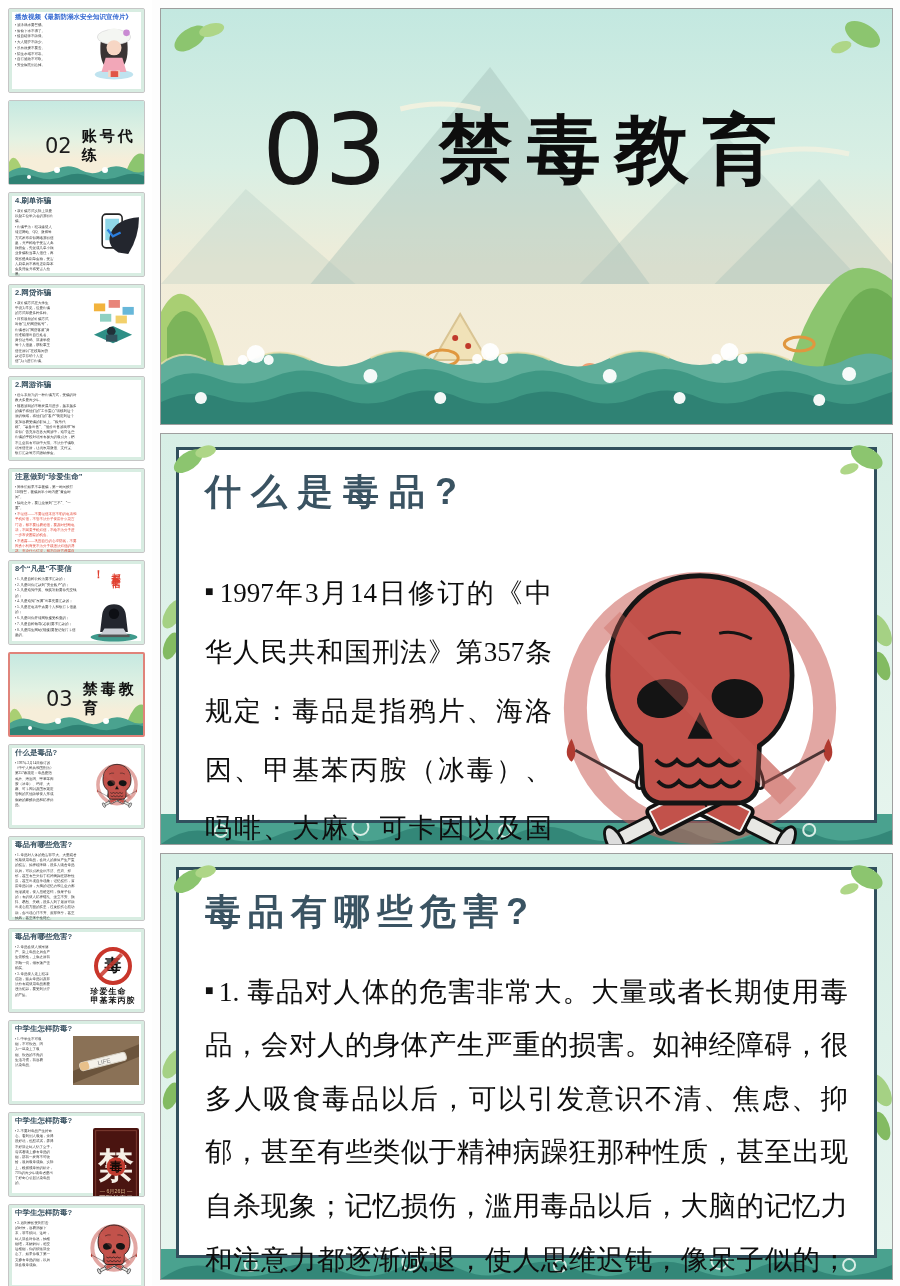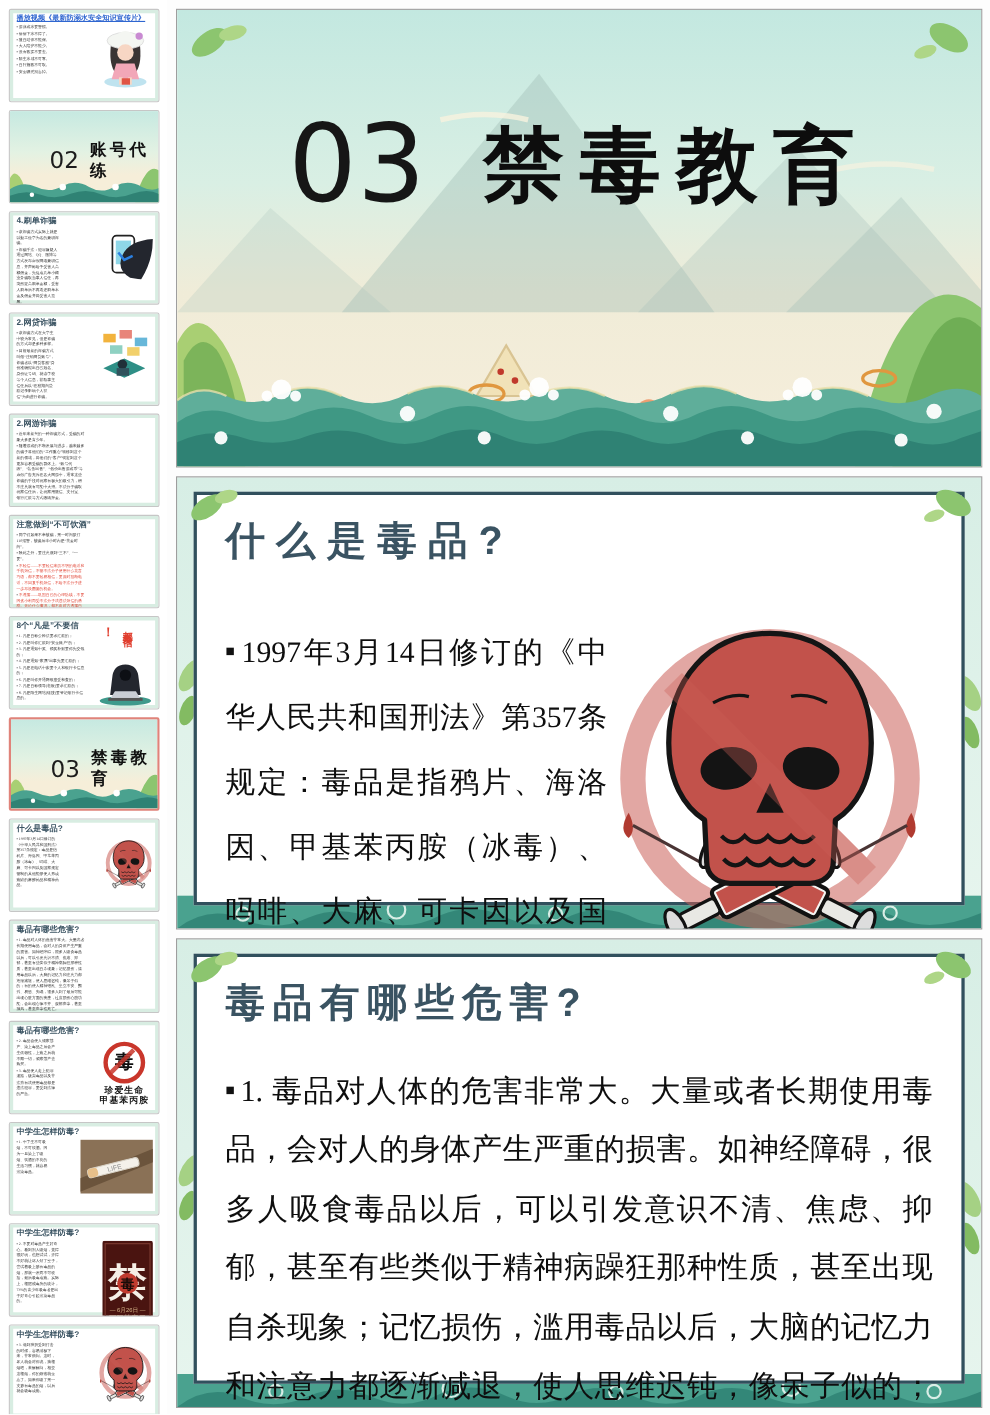--- a/index.html
+++ b/index.html
@@ -22,21 +22,21 @@
   .c-red{color:#e03f2f;}.c-dark{color:#333;}
   .t-illo{flex:0 0 auto;display:flex;align-items:flex-start;justify-content:center;}
   .t-illo svg{display:block;}
   .t-overlay{position:absolute;top:5px;right:24px;writing-mode:vertical-rl;color:#e03f2f;
              font-weight:bold;font-size:9px;letter-spacing:2px;line-height:1;}
   .t-bang{position:absolute;top:6px;right:40px;color:#e03f2f;font-weight:bold;font-size:11px;}
   .du-wrap{display:flex;flex-direction:column;align-items:center;gap:2px;padding-top:3px;}
   .du-badge{width:30px;height:30px;border-radius:50%;background:#fff;border:4px solid #c9362b;position:relative;
             display:flex;align-items:center;justify-content:center;font-weight:bold;font-size:17px;color:#111;}
   .du-badge::after{content:"";position:absolute;left:-2px;top:12px;width:30px;height:4px;background:rgba(201,54,43,.85);transform:rotate(-45deg);}
-  .du-lines{font-weight:bold;font-size:8px;color:#111;text-align:center;line-height:1.2;letter-spacing:1px;}
+  .du-lines{font-weight:bold;font-size:8px;color:#111;line-height:1.2;letter-spacing:1px;}
   
   .thumb-section{padding:0;}
   .mini-sky{position:absolute;inset:0;background:linear-gradient(180deg,#c6e9e1 0%,#e3f2e3 45%,#f6eed9 70%);}
   .mini-scene{position:absolute;left:0;right:0;bottom:0;height:34px;}
   .s-row{position:absolute;left:0;right:0;top:26px;display:flex;align-items:center;justify-content:flex-end;gap:10px;padding-left:36px;}
   .s-num{font-size:21px;color:#1c1c1c;font-family:"DejaVu Sans",sans-serif;}
   .s-title{font-size:15px;font-weight:900;color:#111;letter-spacing:3px;}
   
   .stage{flex:1;padding:8px 0 0 8px;box-sizing:border-box;}
   .slide{position:relative;width:733px;border:1px solid #9e9e9e;box-sizing:border-box;
@@ -180,21 +180,21 @@
               <div class="t-bullets">
                 <div class="t-li c-dark">近年来新兴的一种诈骗方式，受骗的对象大多是青少年。</div>
                 <div class="t-li c-dark">随着游戏的不断发展与进步，越来越多的骗子将他们的“工作重心”转移到这个新的领域，将他们的“客户”锁定到这个更加容易受骗的群体上。“账号代练”、“装备出售”、“低价出售游戏币”等虚假广告充斥在各大网游中，通常这些诈骗的手段对玩家有极大的吸引力，稍不注意就有可能中大招。不法分子骗取玩家信任后，让玩家用微信、支付宝、银行汇款等方式缴纳押金。</div>
               </div>
             </div>
           </div>
 
     </div>
   </div>
       <div class="thumb thumb-content">
-    <div class="t-title">注意做到“不可饮酒”</div>
+    <div class="t-title">注意做到“珍爱生命”</div>
     <div class="t-body">
       <div class="t-scale">
             <div class="t-cols">
               <div class="t-bullets">
                 <div class="t-li c-dark">同学们如果不幸被骗，第一时间拨打110报警，被骗后半小时内是“黄金时间”。</div>
                 <div class="t-li c-dark">除此之外，要注意做到“三不”、“一要”。</div>
                 <div class="t-li c-red">不轻信——不要轻信来历不明的电话和手机短信，不管不法分子使用什么花言巧语，都不要轻易相信，要及时挂断电话，不回复手机短信，不给不法分子进一步布设圈套的机会。</div>
                 <div class="t-li c-red">不透露——巩固自己的心理防线，不要因贪小利而受不法分子或违法短信的诱惑。无论什么情况，都不向对方透露自己及家人的身份信息、存款、银行卡等情况。如有疑问，可拨打110求助咨询，或向亲戚、朋友、同事核实。</div>
               </div>
             </div>

